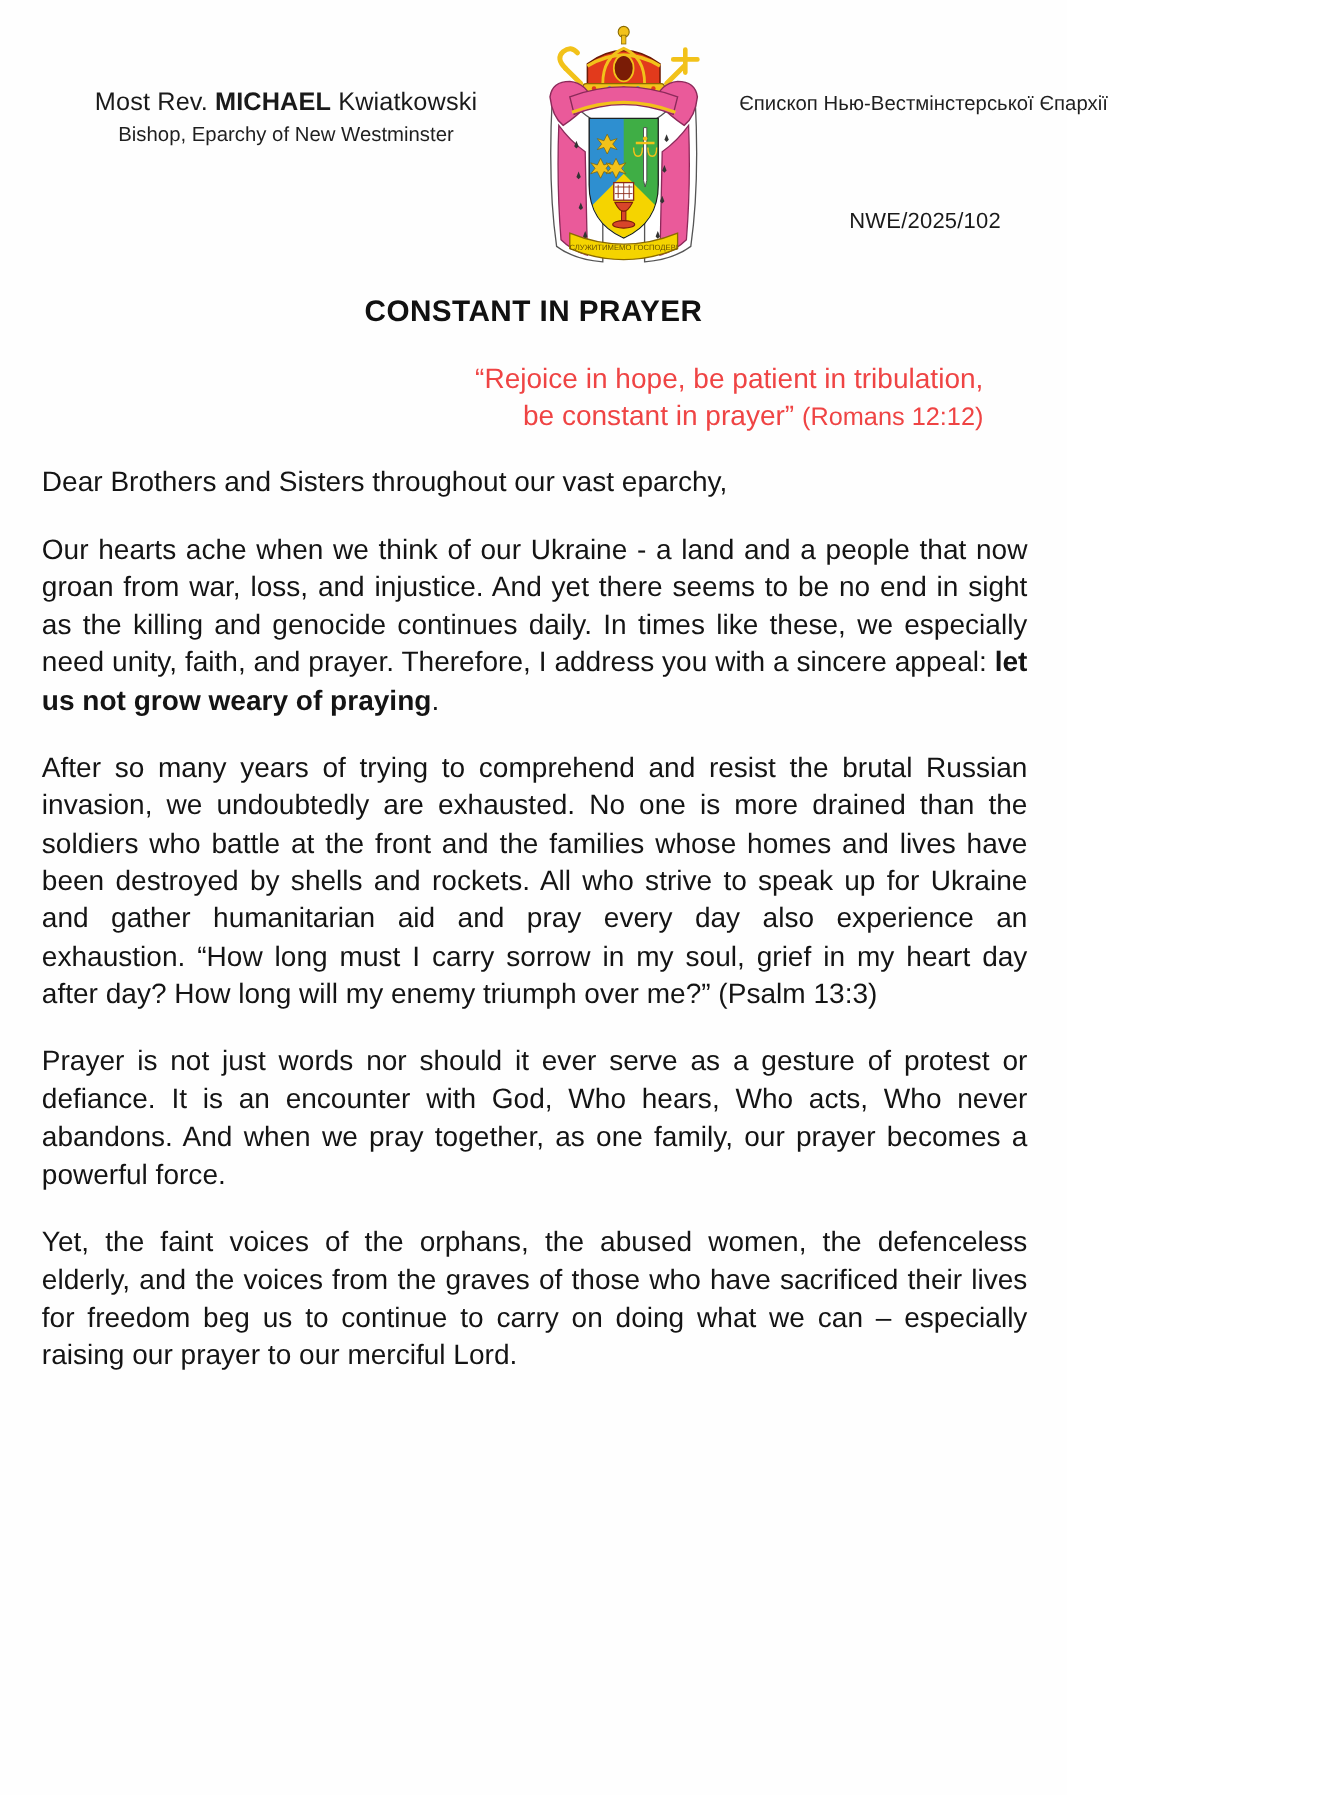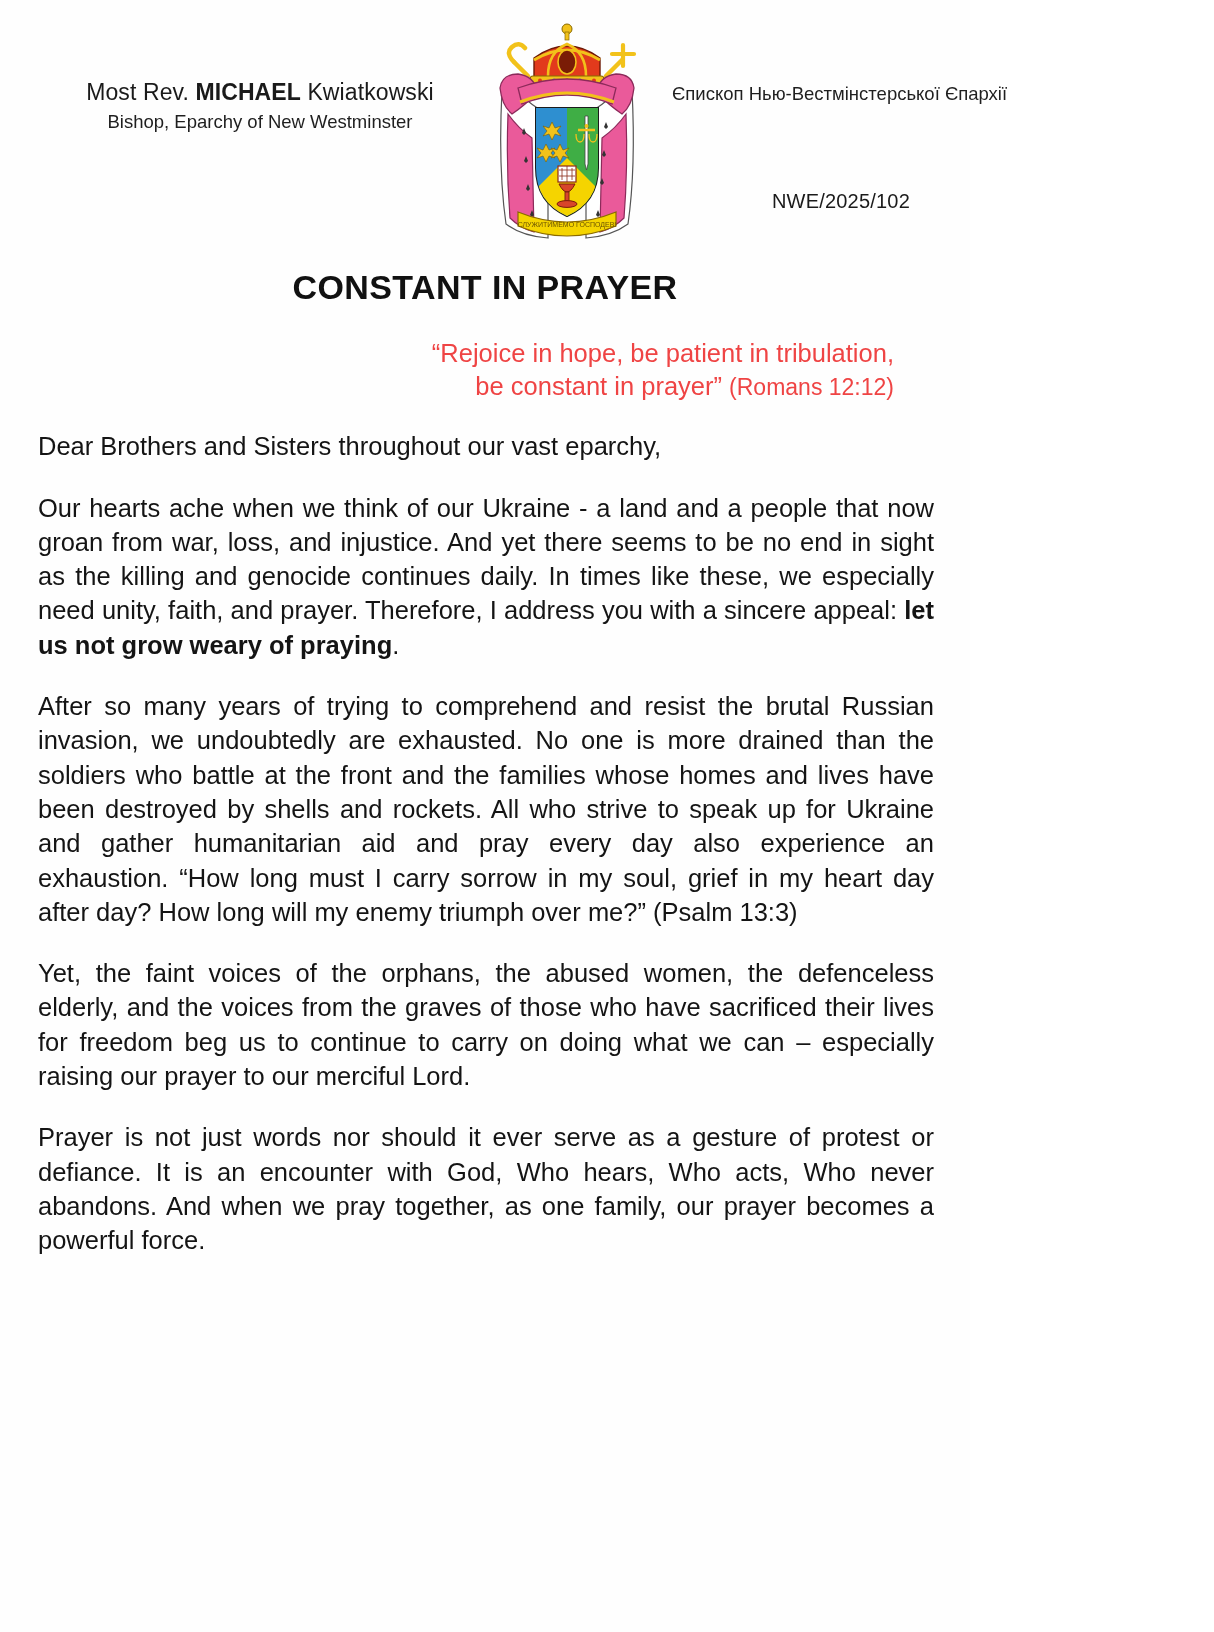--- a/index.html
+++ b/index.html
@@ -75,21 +75,21 @@
     left: 462px;
     top: 18px;
     width: 210px;
     height: 232px;
   }
   .crest svg { display: block; }
 
   
   .doc-title {
     text-align: center;
-    font-size: 34px;
+    font-size: 27px;
     font-weight: 700;
     letter-spacing: 0.4px;
     margin: 18px 0 4px 0;
     color: #111;
   }
   .doc-subtitle {
     text-align: center;
     font-size: 26.5px;
     line-height: 1.26;
     padding: 0 58px;
@@ -231,18 +231,18 @@
   <div class="epigraph">
     <div>“Rejoice in hope, be patient in tribulation,</div>
     <div><span>be constant in prayer” </span><span class="cite">(Romans 12:12)</span></div>
   </div>
 
   <div class="body-wrap">
     <p class="para nojust">Dear Brothers and Sisters throughout our vast eparchy,</p>
     <div id="para-host">
         <p class="para"><span>Our hearts ache when we think of our Ukraine - a land and a people that now groan from war, loss, and injustice. And yet there seems to be no end in sight as the killing and genocide continues daily. In times like these, we especially need unity, faith, and prayer. Therefore, I address you with a sincere appeal: </span><b>let us not grow weary of praying</b><span>.</span></p>
         <p class="para"><span>After so many years of trying to comprehend and resist the brutal Russian invasion, we undoubtedly are exhausted. No one is more drained than the soldiers who battle at the front and the families whose homes and lives have been destroyed by shells and rockets. All who strive to speak up for Ukraine and gather humanitarian aid and pray every day also experience an exhaustion. “How long must I carry sorrow in my soul, grief in my heart day after day? How long will my enemy triumph over me?” (Psalm 13:3)</span></p>
+        <p class="para"><span>Prayer is not just words nor should it ever serve as a gesture of protest or defiance. It is an encounter with God, Who hears, Who acts, Who never abandons. And when we pray together, as one family, our prayer becomes a powerful force.</span></p>
         <p class="para"><span>Yet, the faint voices of the orphans, the abused women, the defenceless elderly, and the voices from the graves of those who have sacrificed their lives for freedom beg us to continue to carry on doing what we can – especially raising our prayer to our merciful Lord.</span></p>
-        <p class="para"><span>Prayer is not just words nor should it ever serve as a gesture of protest or defiance. It is an encounter with God, Who hears, Who acts, Who never abandons. And when we pray together, as one family, our prayer becomes a powerful force.</span></p>
       </div>
   </div>
 
 </div>
 
 </body></html>

